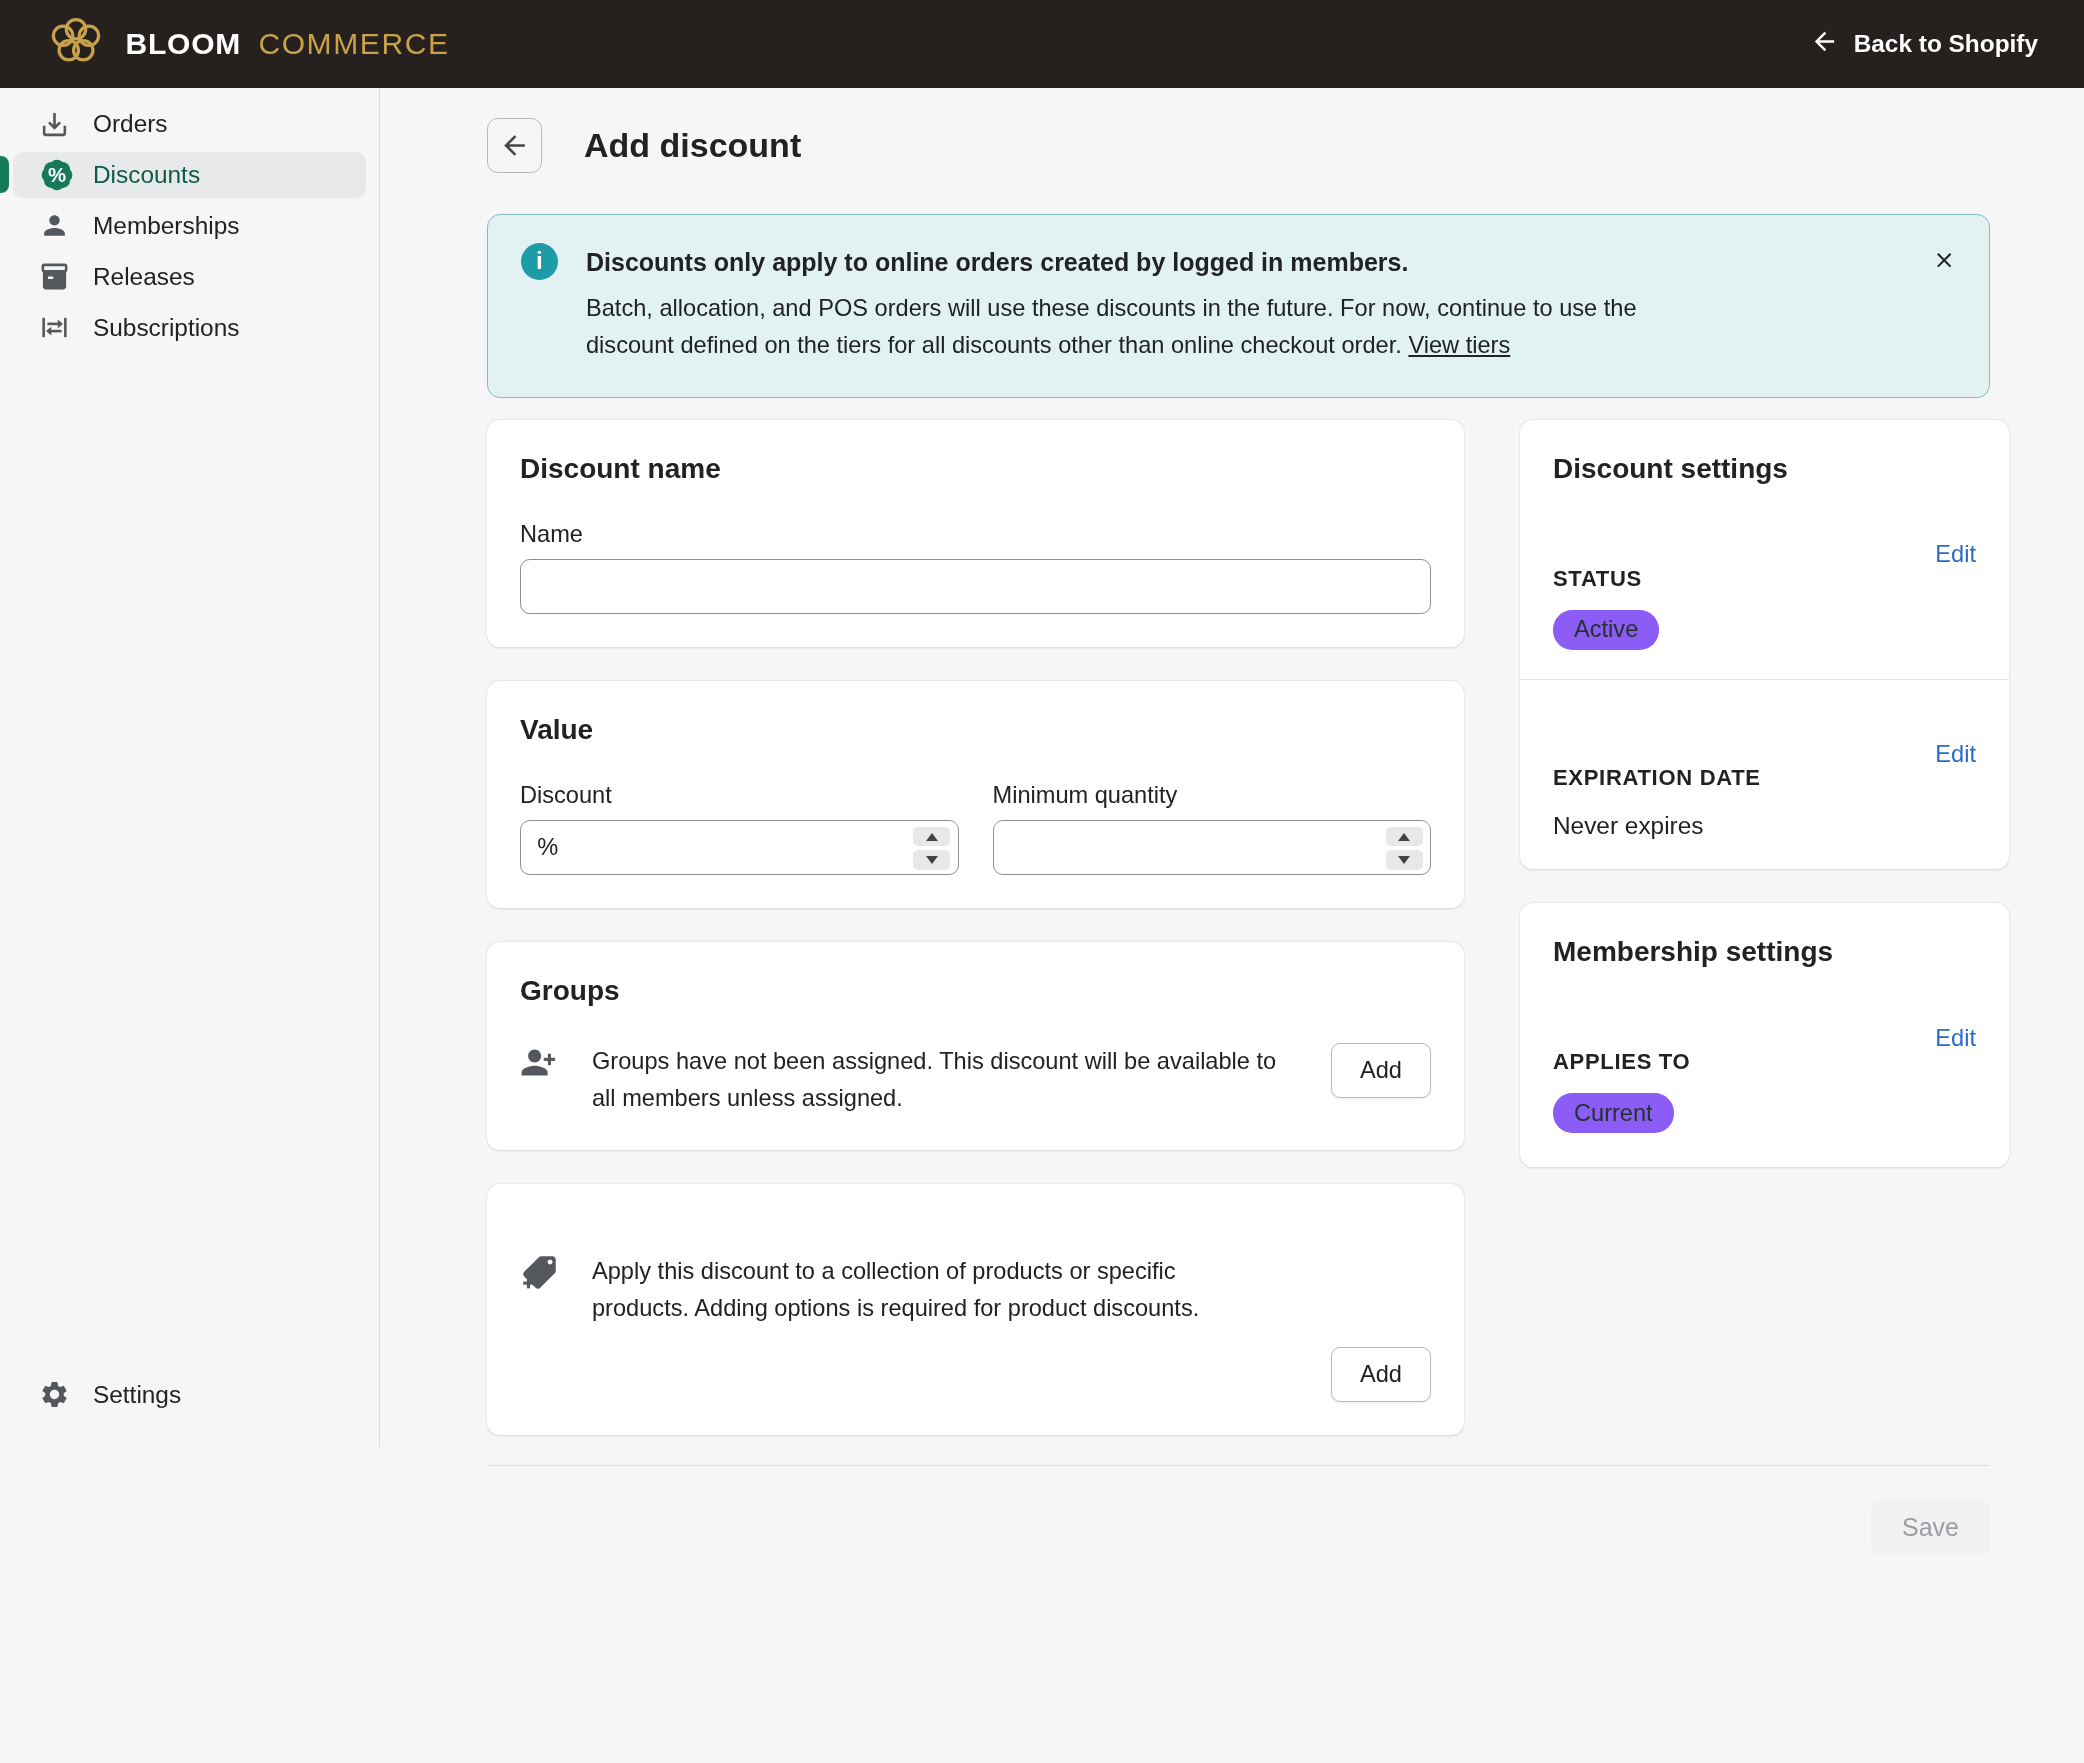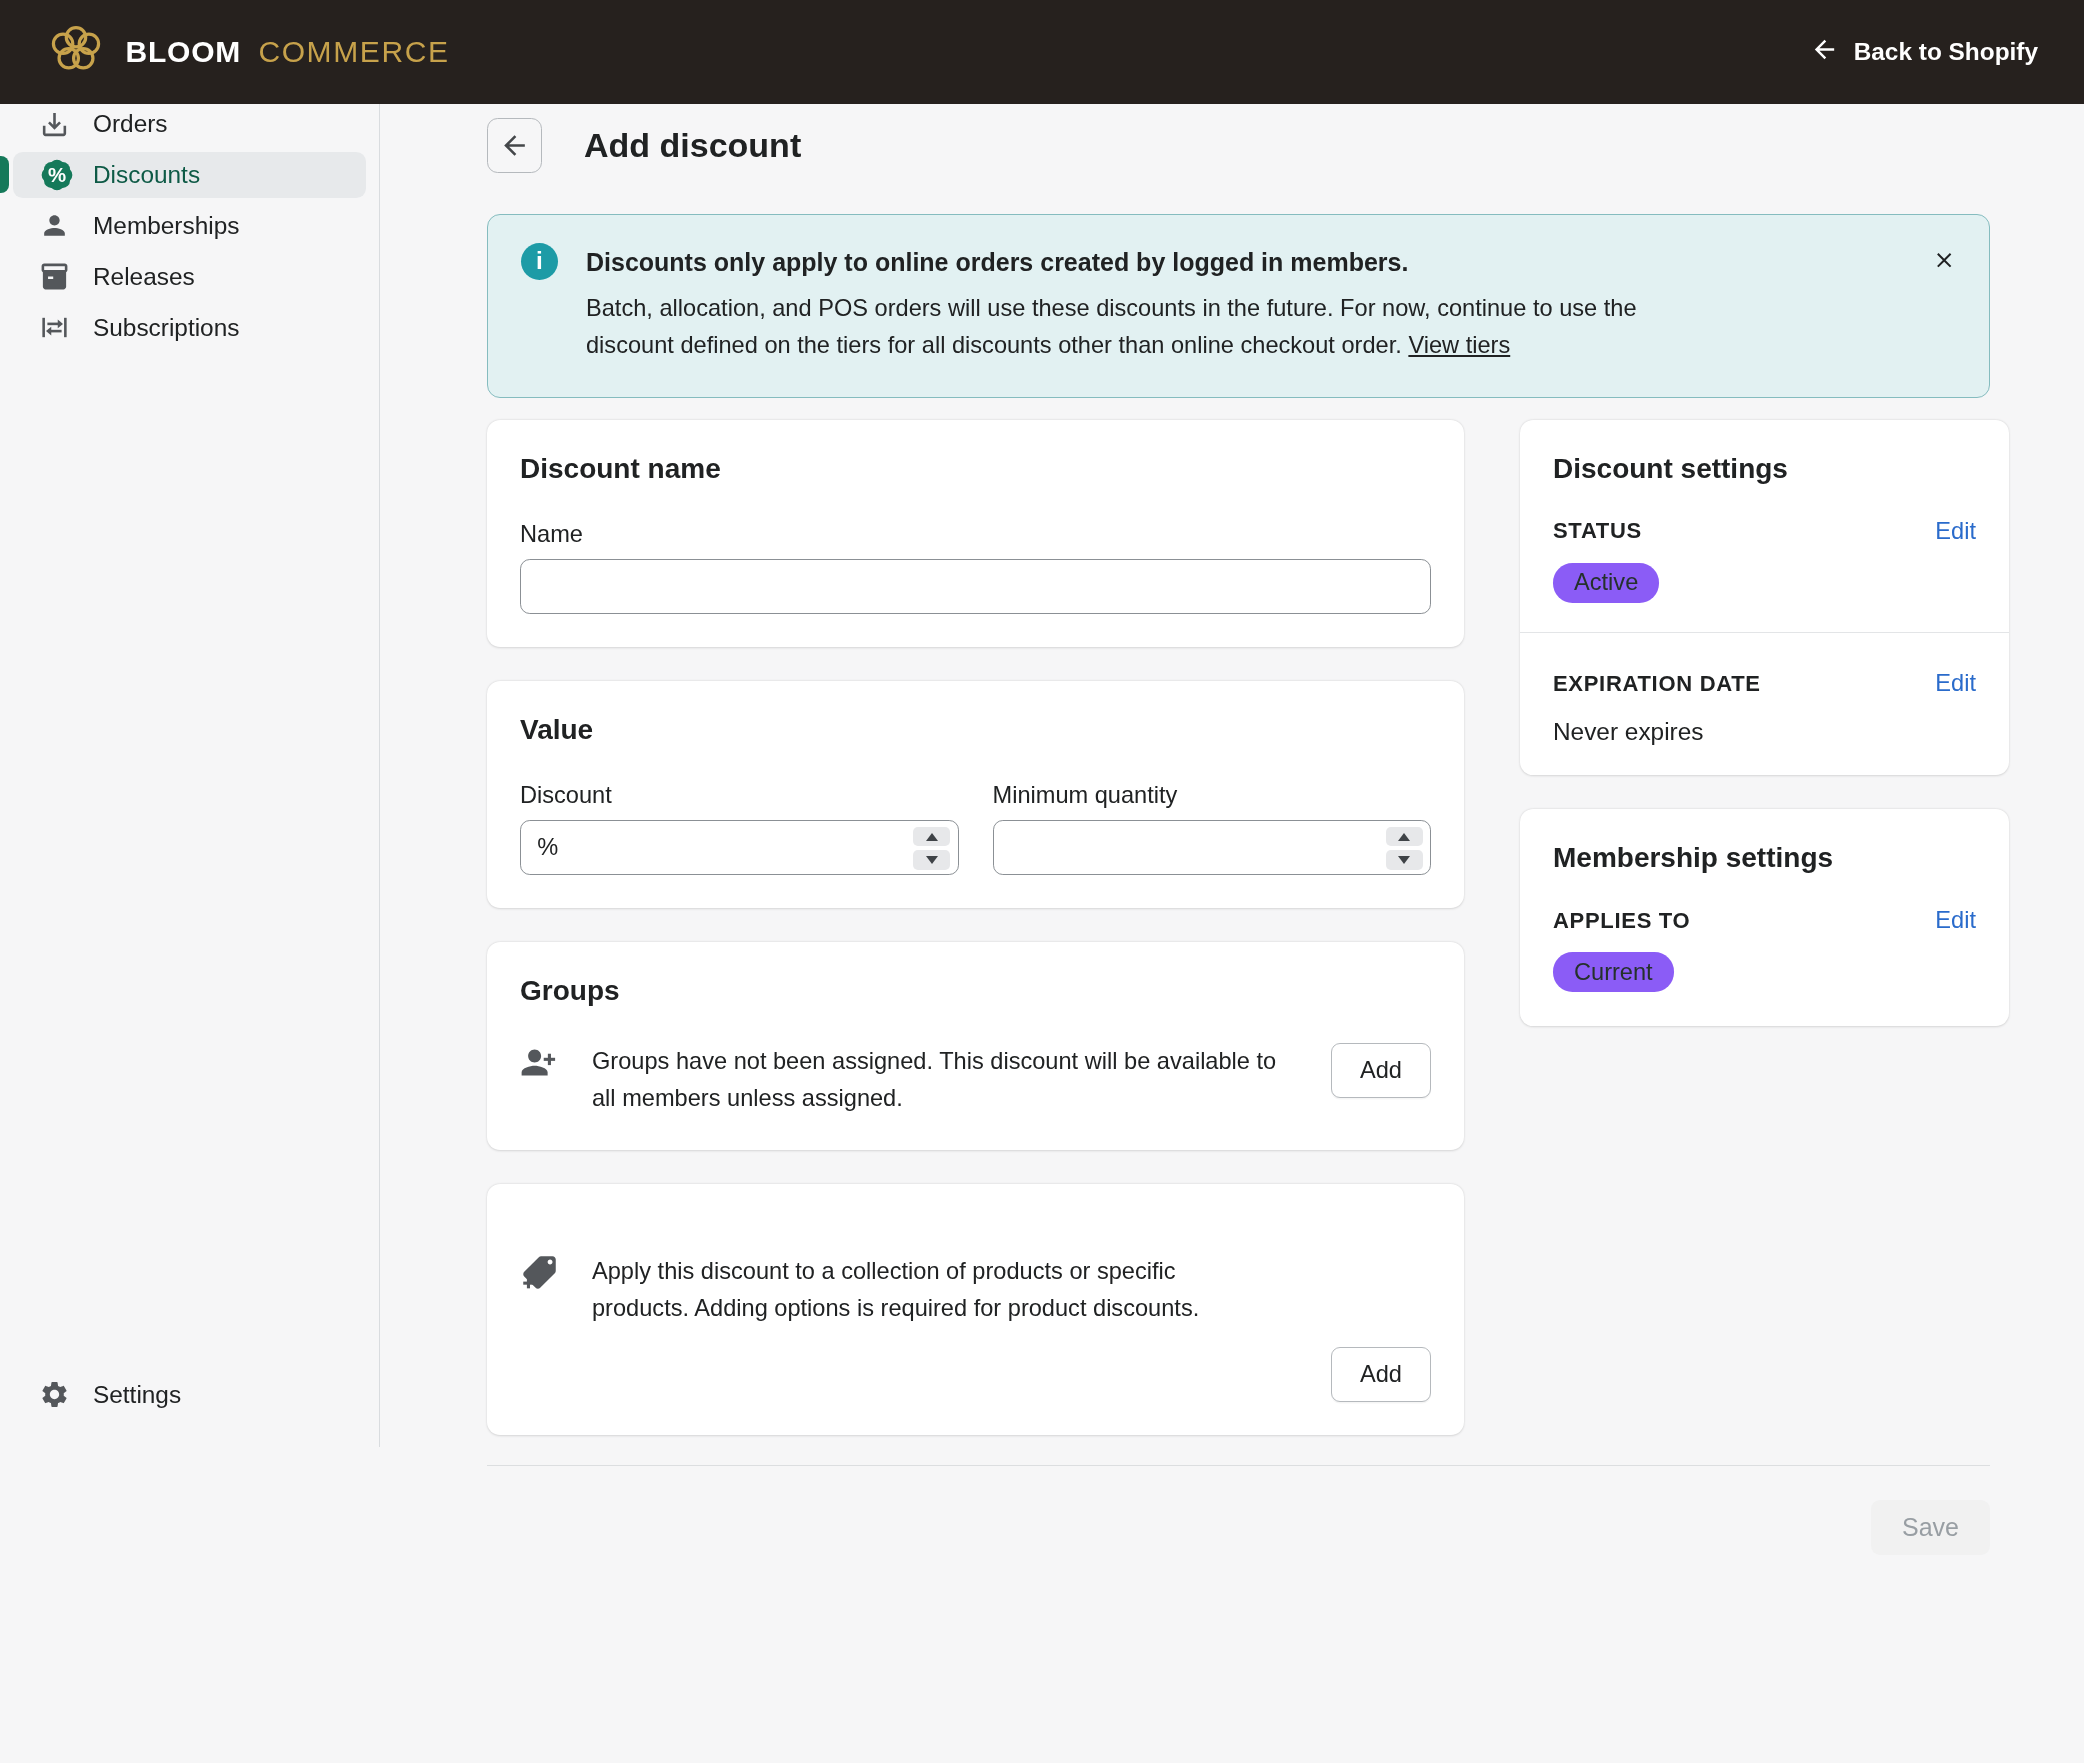--- a/index.html
+++ b/index.html
@@ -1,19 +1,19 @@
 <!DOCTYPE html>
 <html style="font-size:13px"><head>
 <meta charset="utf-8">
 <style>
   * { margin:0; padding:0; box-sizing:border-box; }
   html,body { width:2084px; height:1764px; background:#f6f6f7; font-family:"Liberation Sans", sans-serif; color:#202223; overflow:hidden; }
 
   
-  .topbar { position:absolute; left:0; top:0; width:2084px; height:104px; background:#26211e; display:flex; align-items:center; justify-content:space-between; padding:0 46px; z-index:10; }
+  .topbar { position:absolute; left:0; top:0; width:2084px; height:88px; background:#26211e; display:flex; align-items:center; justify-content:space-between; padding:0 46px; z-index:10; }
   .brand { display:flex; align-items:center; gap:19.5px; }
   .brand-text { font-size:30px; letter-spacing:0.8px; white-space:nowrap; }
   .brand-bold { color:#ffffff; font-weight:700; }
   .brand-light { color:#c7a24b; font-weight:400; letter-spacing:1.6px; margin-left:8.1px; }
   .back-shopify { display:flex; align-items:center; gap:14.7px; color:#ffffff; font-size:24.4px; font-weight:700; cursor:pointer; }
 
   
   .sidebar { position:absolute; left:0; top:88px; width:380px; height:1359px; border-right:1.6px solid #d9dcdf; background:#f6f6f7; padding-top:13px; }
   .nav-item { position:relative; display:flex; align-items:center; gap:23px; height:46px; margin:0 13px 4.9px 13px; padding-left:26px; border-radius:9.8px; font-size:24.4px; color:#202223; cursor:pointer; }
   .nav-item .ico { width:31px; height:31px; flex:0 0 31px; display:flex; align-items:center; justify-content:center; }
@@ -68,21 +68,21 @@
   .radio { width:33px; height:33px; border-radius:50%; border:3.3px solid #8a9095; background:#fff; position:relative; flex:0 0 33px; }
   .radio.selected { border:4.9px solid #2b6cd9; }
   .radio.selected::after { content:""; position:absolute; left:50%; top:50%; transform:translate(-50%,-50%); width:14.7px; height:14.7px; border-radius:50%; background:#2b6cd9; }
   .radio-label { font-size:24.4px; }
   .add-right { display:flex; justify-content:flex-end; margin-top:19.5px; }
 
   
   .side-section { padding:33px 33px 29px 33px; }
   .side-section + .side-section { border-top:1.6px solid #e3e5e7; }
   .kv-row { display:flex; align-items:center; justify-content:space-between; margin-top:33px; }
-  .uc-label { font-size:22px; font-weight:700; letter-spacing:0.7px; }
+  .uc-label { font-size:22px; font-weight:700; letter-spacing:0.7px;margin-top:48px; }
   .edit-link { font-size:23.6px; color:#2a6bcb; cursor:pointer; }
   .pill { display:inline-block; background:#8b5cf6; color:#25312b; border-radius:19.5px; font-size:23.6px; padding:6.5px 21px; margin-top:18px; }
   .plain-value { font-size:24.4px; margin-top:21px; }
 
   
   .divider { border-top:1.6px solid #dcdee0; margin-top:31px; }
   .save-row { display:flex; justify-content:flex-end; margin-top:34px; }
   .btn-save { background:#f1f1f1; border:none; border-radius:9px; height:55px; padding:0 31px; font-size:25px; color:#989ea3; font-family:"Liberation Sans",sans-serif; cursor:default; }
 </style>
 </head>

